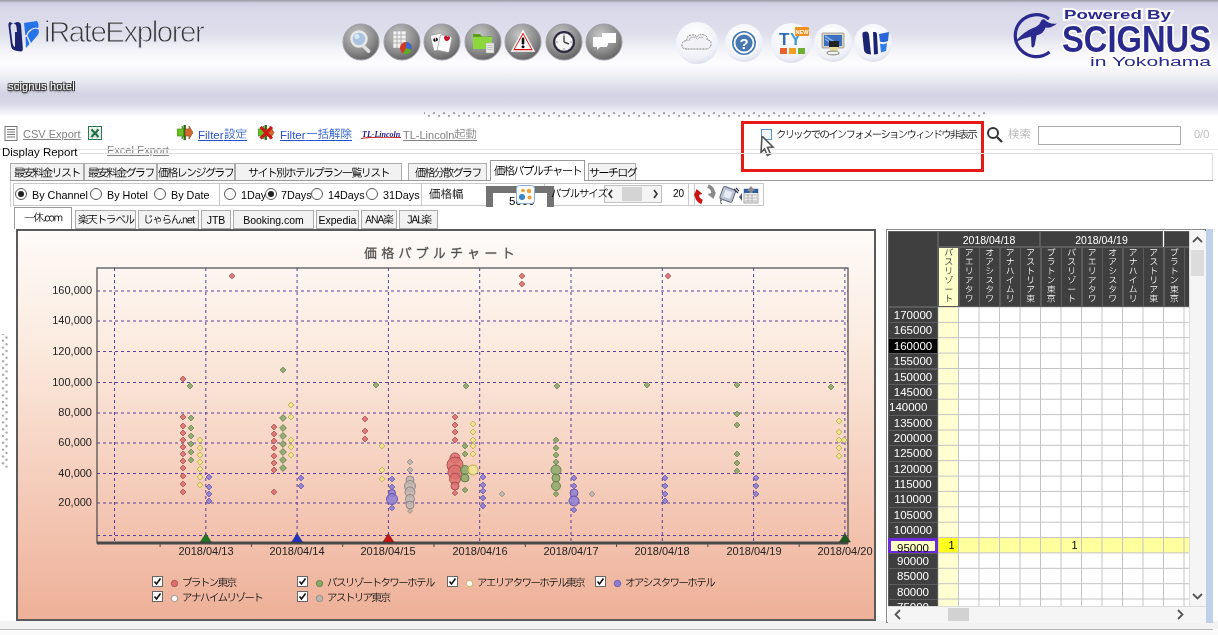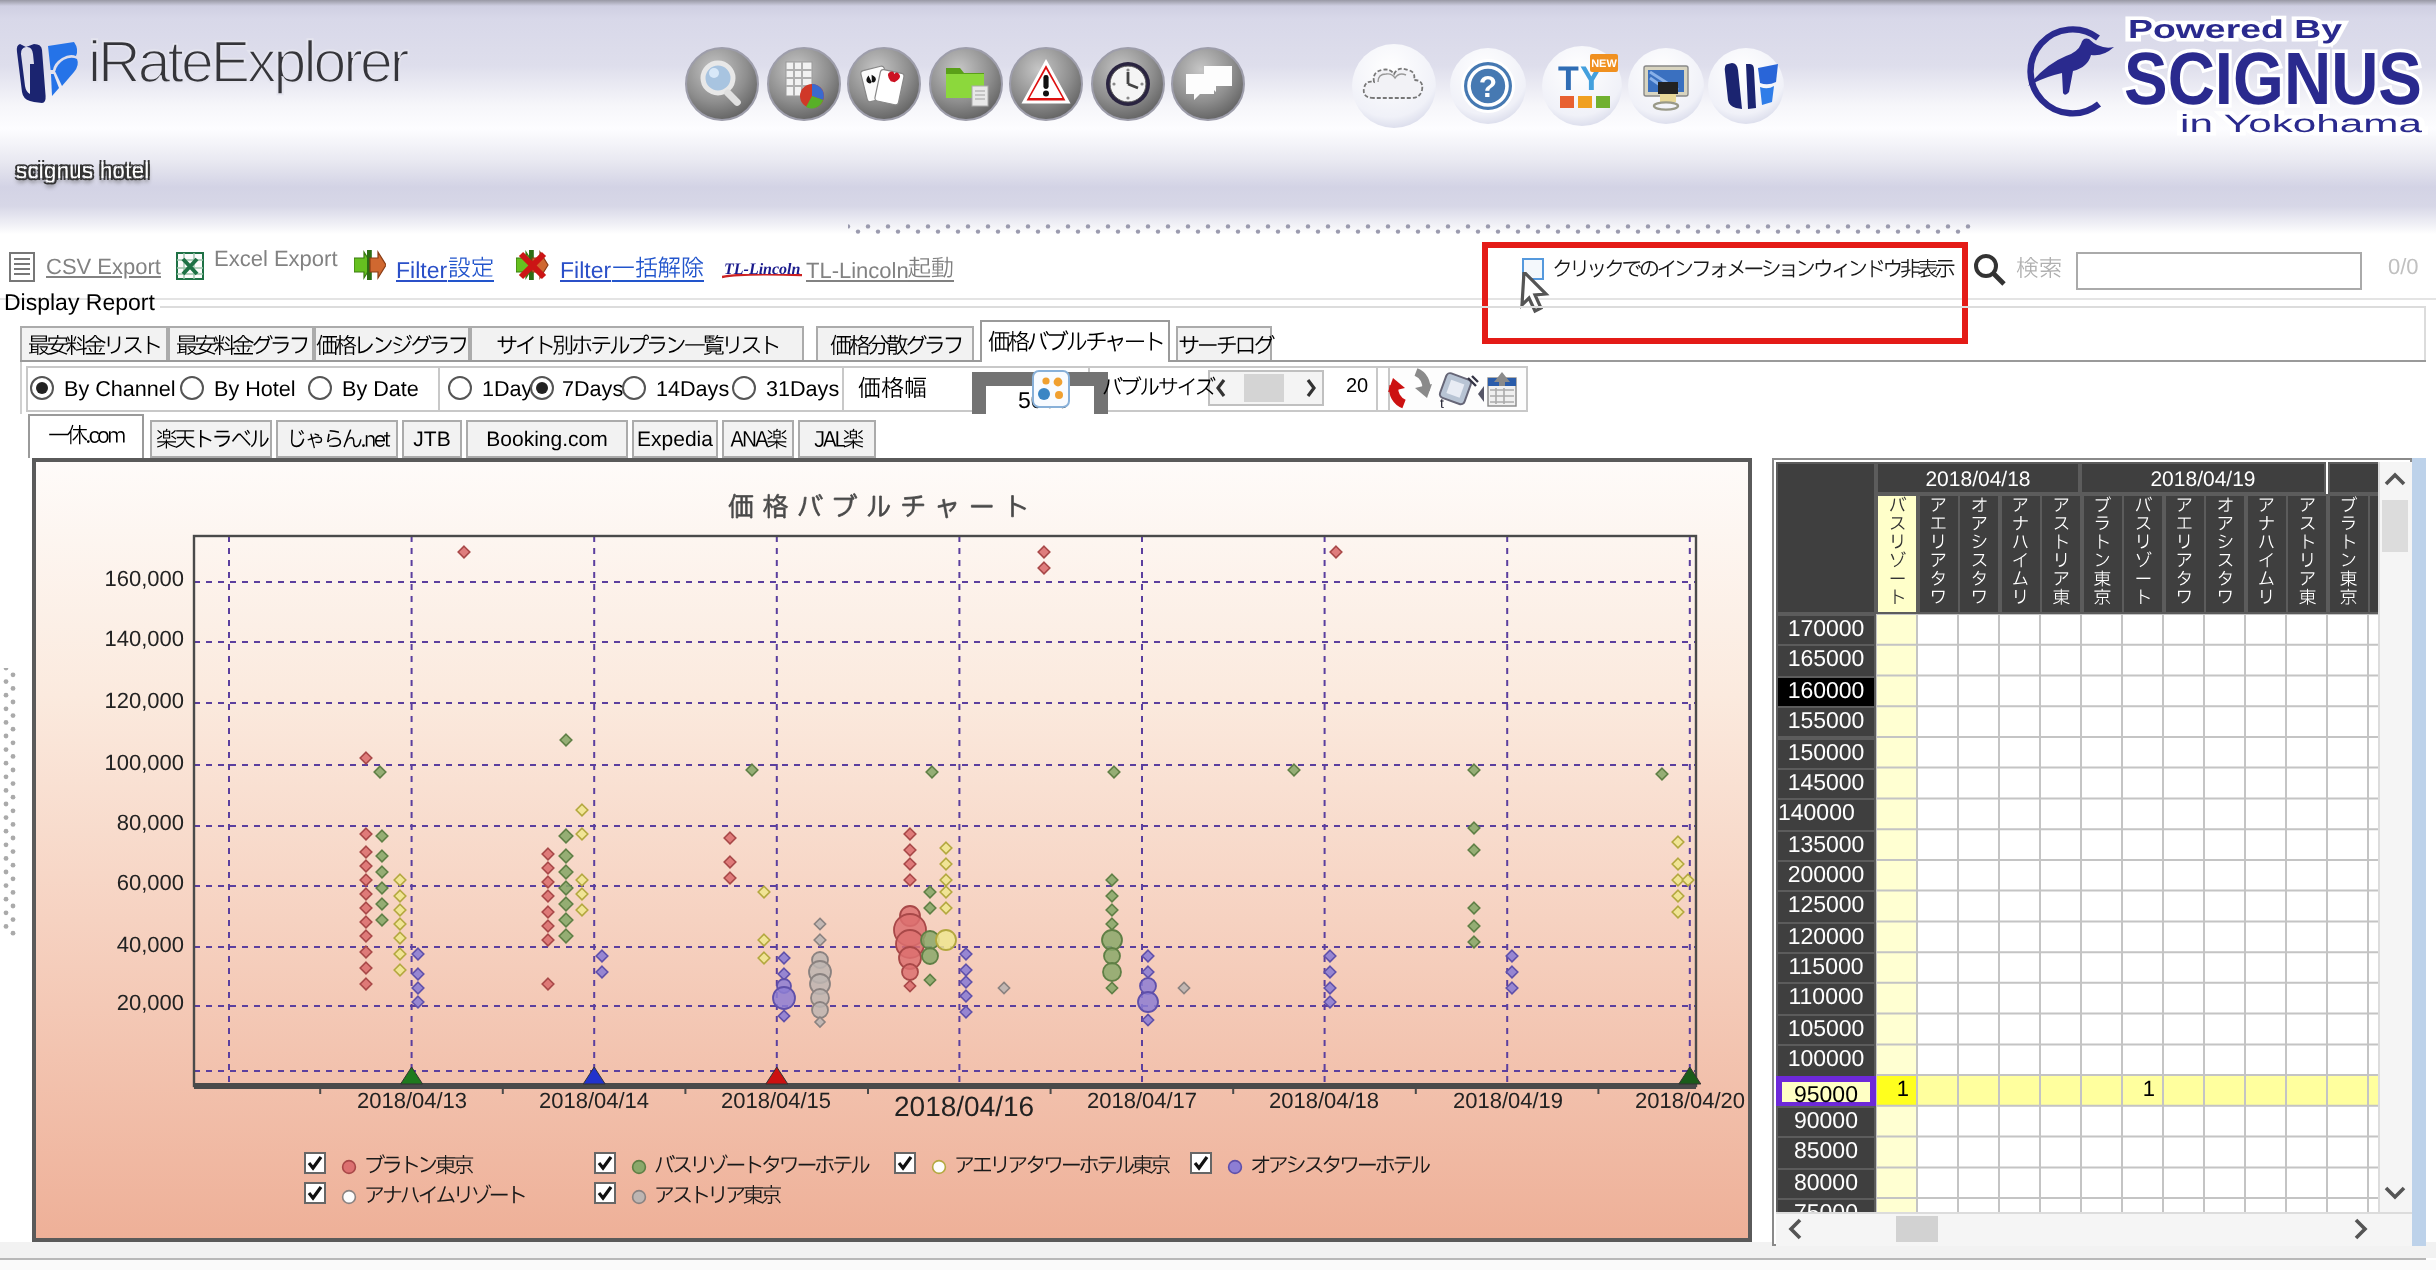--- a/index.html
+++ b/index.html
@@ -352,21 +352,21 @@
 <svg class="abs" style="left:4px;top:126px" width="15" height="15">
 <rect x="1" y="0.5" width="12" height="14" fill="#fff" stroke="#777" stroke-width="1"></rect>
 <path d="M3 3.5 h8 M3 6 h8 M3 8.5 h8 M3 11 h8" stroke="#777" stroke-width="1"></path>
   </svg>
 <div class="abs" style="left:23px;top:128px;font-size:11px;color:#828282;text-decoration:underline">CSV Export</div>
 <svg class="abs" style="left:88px;top:126px" width="15" height="15">
 <rect x="0.5" y="0.5" width="13" height="13" fill="#fbfbfb" stroke="#1e7145" stroke-width="1"></rect>
 <path d="M0.5 4 h13 M0.5 8 h13 M0.5 11 h13 M4 0.5 v13 M9 0.5 v13" stroke="#9cc3ab" stroke-width="0.7"></path>
 <path d="M3.5 3.5 L10.5 11 M10.5 3.5 L3.5 11" stroke="#1e7145" stroke-width="2"></path>
   </svg>
-<div class="abs" style="left:107px;top:124px;font-size:11px;color:#828282;">Excel Export</div>
+<div class="abs" style="left:107px;top:144px;font-size:11px;color:#828282;text-decoration:underline">Excel Export</div>
 <svg class="abs" style="left:177px;top:124px" width="16" height="17">
 <path d="M0 5 L5 5 L5 2 L9 8.5 L5 15 L5 12 L0 12 Z" fill="#66c020" stroke="#3a7a10" stroke-width="0.6"></path>
 <rect x="6.5" y="1" width="2.4" height="15" fill="#2d6e14"></rect>
 <path d="M8 5 L12 5 L12 2 L16 8.5 L12 15 L12 12 L8 12 Z" fill="#d06830" stroke="#8a3c14" stroke-width="0.6"></path>
   </svg>
 <div class="abs" style="left:198px;top:128px;font-size:11.5px;color:#2b50c8;text-decoration:underline">Filter<svg style="display:inline-block;width:23px;height:13px;vertical-align:-2px;overflow:visible">
       <path d="M6.7 2Q6.7 3 6.4 3.8Q6.1 4.5 5.5 5.1L5 4.5Q5.6 4 5.8 3.5Q6.1 2.9 6.1 1.9L6.1 0.8L9.3 0.8L9.3 3.6Q9.3 3.8 9.3 3.9Q9.4 4 9.6 4L10.2 4L10.2 2.3L10.8 2.5L10.8 3.9Q10.8 4.3 10.6 4.4Q10.5 4.6 10.1 4.6L9.5 4.6Q9 4.6 8.8 4.4Q8.6 4.2 8.6 3.7L8.6 1.4L6.7 1.4ZM1 0.8L4.4 0.8L4.4 1.4L1 1.4ZM4.8 3L0.5 3L0.5 2.4L4.8 2.4ZM1 4L4.3 4L4.3 4.6L1 4.6ZM10.6 10.9Q9.1 10.2 8 9.3Q6.8 10.3 5.1 10.9L4.9 10.3Q6.3 9.7 7.5 8.8Q6.5 7.9 5.7 6.6L6.3 6.3Q7 7.5 8 8.3Q9 7.3 9.4 6.1L5.3 6.1L5.3 5.5L10.2 5.5L10.2 6Q9.7 7.6 8.5 8.8Q9.6 9.7 10.9 10.2ZM4.3 6.2L1 6.2L1 5.5L4.3 5.5ZM1.7 10.9L1 10.9L1 7.1L4.4 7.1L4.4 10.2L1.7 10.2ZM3.7 7.8L1.7 7.8L1.7 9.6L3.7 9.6ZM22.3 9.7L22.1 10.3L18.2 10.3Q16.4 10.3 15.5 9.7Q14.6 9.1 14.4 7.6L14.3 7.6Q14.3 8.3 14.1 8.7Q14 9.2 13.6 9.6Q13.2 10 12.5 10.5L12.1 9.9Q12.9 9.4 13.3 8.9Q13.7 8.4 13.8 7.9Q14 7.3 14 6.4L14 5.6L14.8 5.6L14.8 6.5Q14.8 7.9 15.3 8.6Q15.8 9.4 17 9.6L17 4.5L13 4.5L13 4L12.3 4L12.3 1.7L16.8 1.7L16.8 0.4L17.5 0.4L17.5 1.7L22.2 1.7L22.2 4L21.5 4L21.5 4.5L17.7 4.5L17.7 6.4L21.5 6.4L21.5 7.1L17.7 7.1L17.7 9.7Q17.8 9.7 18.1 9.7ZM21.5 2.3L13 2.3L13 3.8L21.5 3.8Z" fill="#2255cc"></path>
       <path d="M0 12.5 h23" stroke="#2255cc" stroke-width="1"></path>
     </svg></div>
 <svg class="abs" style="left:258px;top:124px" width="17" height="17">
@@ -754,21 +754,21 @@
 <div class="abs" style="left:42px;top:314px;width:50px;text-align:right;font-size:11px;color:#222">140,000</div>
 <div class="abs" style="left:42px;top:345px;width:50px;text-align:right;font-size:11px;color:#222">120,000</div>
 <div class="abs" style="left:42px;top:376px;width:50px;text-align:right;font-size:11px;color:#222">100,000</div>
 <div class="abs" style="left:42px;top:406px;width:50px;text-align:right;font-size:11px;color:#222">80,000</div>
 <div class="abs" style="left:42px;top:436px;width:50px;text-align:right;font-size:11px;color:#222">60,000</div>
 <div class="abs" style="left:42px;top:467px;width:50px;text-align:right;font-size:11px;color:#222">40,000</div>
 <div class="abs" style="left:42px;top:496px;width:50px;text-align:right;font-size:11px;color:#222">20,000</div>
 <div class="abs" style="left:173px;top:545px;width:66px;text-align:center;font-size:11px;color:#222">2018/04/13</div>
 <div class="abs" style="left:264px;top:545px;width:66px;text-align:center;font-size:11px;color:#222">2018/04/14</div>
 <div class="abs" style="left:355px;top:545px;width:66px;text-align:center;font-size:11px;color:#222">2018/04/15</div>
-<div class="abs" style="left:447px;top:545px;width:66px;text-align:center;font-size:14px;color:#222">2018/04/16</div>
+<div class="abs" style="left:447px;top:545px;width:66px;text-align:center;font-size:11px;color:#222">2018/04/16</div>
 <div class="abs" style="left:538px;top:545px;width:66px;text-align:center;font-size:11px;color:#222">2018/04/17</div>
 <div class="abs" style="left:629px;top:545px;width:66px;text-align:center;font-size:11px;color:#222">2018/04/18</div>
 <div class="abs" style="left:721px;top:545px;width:66px;text-align:center;font-size:11px;color:#222">2018/04/19</div>
 <div class="abs" style="left:812px;top:545px;width:66px;text-align:center;font-size:11px;color:#222">2018/04/20</div>
 <svg class="abs" style="left:152px;top:576px" width="12" height="12">
     <rect x="0.5" y="0.5" width="10" height="10" fill="#fff" stroke="#666"></rect>
     <path d="M2.5 5.5 L4.5 8 L8.5 2.5" stroke="#111" stroke-width="1.6" fill="none"></path>
   </svg>
 <svg class="abs" style="left:170px;top:578.5px" width="9" height="9">
     <circle cx="4.5" cy="4.5" r="3.2" fill="#dc7070" stroke="#a84848" stroke-width="0.8"></circle>

